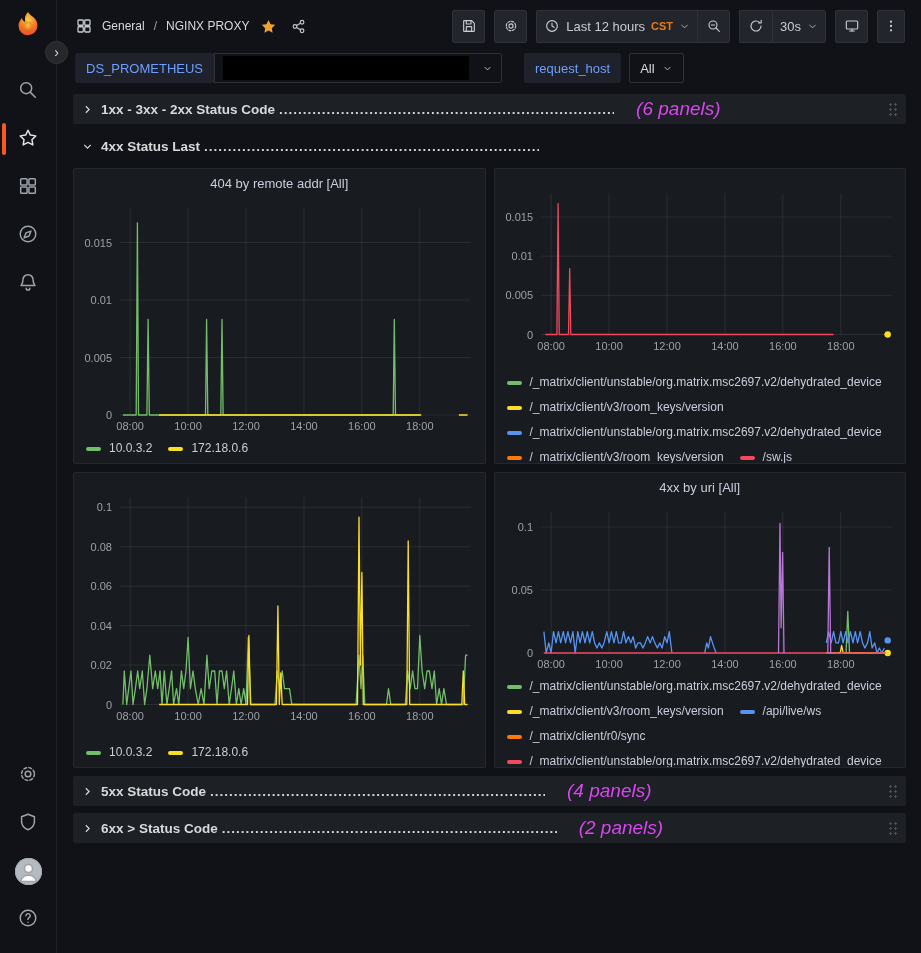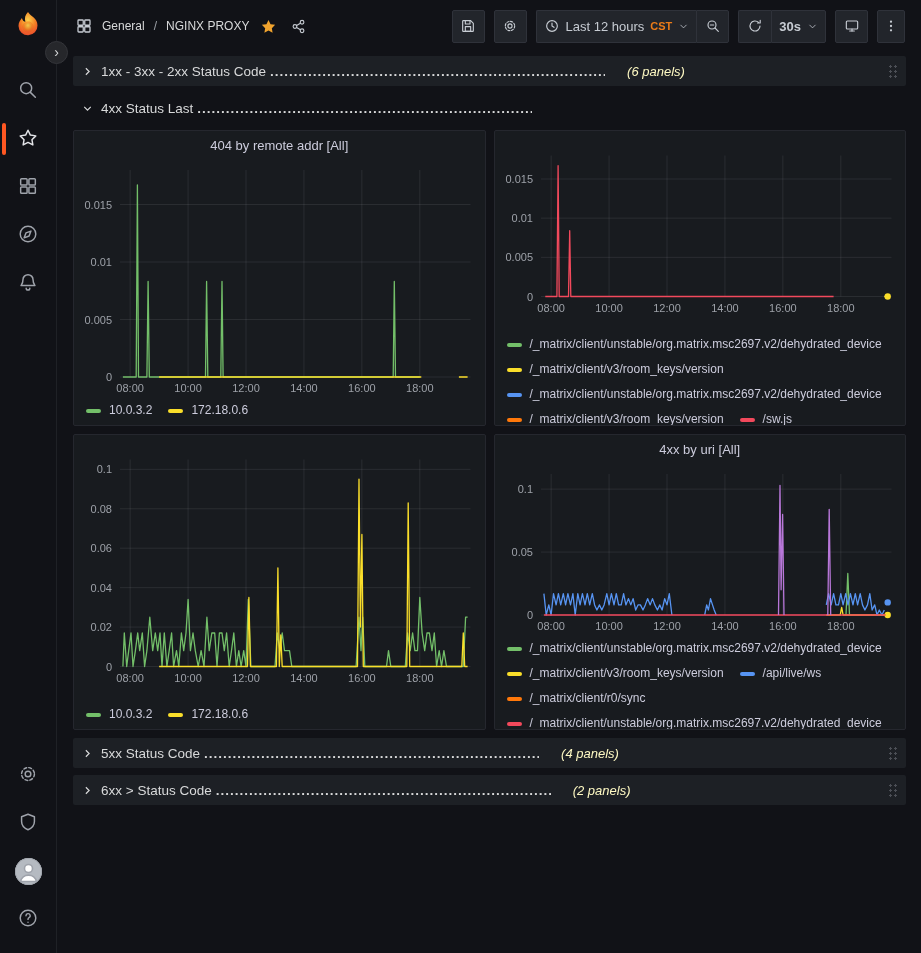--- a/index.html
+++ b/index.html
@@ -54,21 +54,21 @@
   .tool-btn {
     height: 33px; min-width: 33px; padding: 12px 7px; background: #22252b; border: 1px solid #2f323a;
     border-radius: 2px; display: flex; align-items: center; justify-content: center; gap: 6px;
     color: #c7ccd3; cursor: pointer; font-size: 13px; font-family: inherit;
   }
   .tool-btn svg { width: 16px; height: 16px; stroke: #c7ccd3; fill: none; stroke-width: 1.7; stroke-linecap: round; stroke-linejoin: round; }
   .tz { color: #eb7b18; font-size: 11px; font-weight: 700; }
   .chev-small { width: 11px !important; height: 11px !important; }
   .split { display: flex; align-items: stretch; }
   .split .tool-btn:first-child { border-right: none; border-radius: 2px 0 0 2px; }
-  .split .tool-btn:last-child { border-radius: 0 2px 2px 0; font-weight: bold; }
+  .split .tool-btn:last-child { border-radius: 0 2px 2px 0; }
   .kebab-btn { padding: 0 4px; min-width: 28px; }
   .kebab-btn svg { fill: #c7ccd3; stroke: none; }
 
   
   .submenu { height: 38px; flex: none; display: flex; align-items: center; gap: 0; padding: 0 16px 6px 18px; }
   .var-label {
     height: 30px; display: flex; align-items: center; padding: 0 10px; background: #1f222a;
     border: 1px solid #1f222a; border-radius: 2px 0 0 2px; color: #6e9fff; font-size: 13px; font-weight: 500; cursor: pointer;
   }
   .var-select {
@@ -85,23 +85,23 @@
 
   
   .dash { flex: 1 1 auto; overflow: hidden; padding: 4px 15px 0 16px; }
   .row-head {
     height: 30px; display: flex; align-items: center; padding: 0 8px; margin-bottom: 7px;
     border-radius: 2px; cursor: pointer; color: #d8d9da;
   }
   .row-head.collapsed { background: #1d2025; }
   .row-chev { width: 13px; height: 13px; stroke: #d8d9da; fill: none; stroke-width: 2.2; margin-right: 7px; flex: none; }
   .row-chev.open { transform: rotate(90deg); }
-  .row-title { font-size: 13.5px; font-weight: 400; white-space: nowrap; }
+  .row-title { font-size: 13.5px; font-weight: 700; white-space: nowrap; }
   .row-dots { font-size: 13.5px; font-weight: 700; letter-spacing: 1px; white-space: nowrap; overflow: hidden; max-width: 335px; margin-left: 4px; }
-  .row-count { font-style: italic; color: #fef9c3; font-size: 13px; margin-left: 22px; white-space: nowrap; }
+  .row-count { font-style: italic; color: #d946ef; font-size: 19px; margin-left: 22px; white-space: nowrap; }
   .row-grip {
     margin-left: auto; width: 10px; height: 15px; flex: none; opacity: .8;
     background-image: radial-gradient(circle, #585b62 1.1px, transparent 1.2px);
     background-size: 5px 5px; cursor: grab;
   }
 
   .grid2 { display: grid; grid-template-columns: 1fr 1fr; gap: 8px; margin: 3px 0 8px 0; }
   .panel {
     height: 296px; background: #181b1f; border: 1px solid #25272e; border-radius: 2px;
     display: flex; flex-direction: column; min-width: 0;
@@ -290,20 +290,36 @@
         <button class="tool-btn kebab-btn">
           <svg viewBox="0 0 24 24">
               <circle cx="12" cy="5.5" r="1.7"></circle>
               <circle cx="12" cy="12" r="1.7"></circle>
               <circle cx="12" cy="18.5" r="1.7"></circle>
             </svg>
         </button>
       </div>
     </header>
 
+    <div class="submenu">
+      <span class="var-label">DS_PROMETHEUS</span>
+      <div class="var-select">
+        <span class="redacted"></span>
+        <svg class="chev" viewBox="0 0 24 24">
+            <path d="M6 9l6 6 6-6"></path>
+          </svg>
+      </div>
+      <span class="var-label" style="border-radius:2px;">request_host</span>
+      <div class="var-all">
+        <span>All</span>
+        <svg viewBox="0 0 24 24">
+            <path d="M6 9l6 6 6-6"></path>
+          </svg>
+      </div>
+    </div>
 
     <div class="dash">
 
       <div class="row-head collapsed">
         <svg class="row-chev" viewBox="0 0 24 24">
             <path d="M9 6l6 6-6 6"></path>
           </svg>
         <span class="row-title">1xx - 3xx - 2xx Status Code</span>
         <span class="row-dots">................................................................................</span>
         <span class="row-count">(6 panels)</span>

